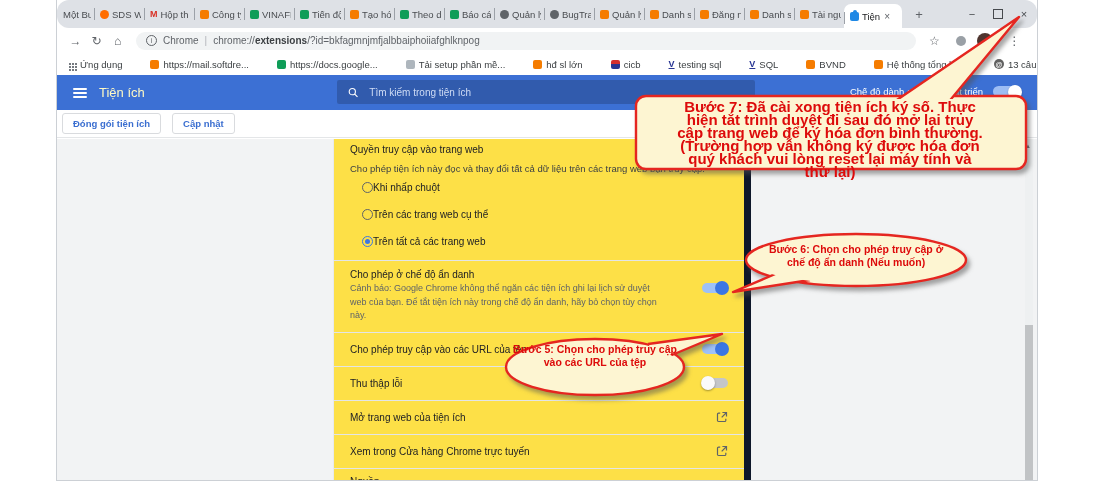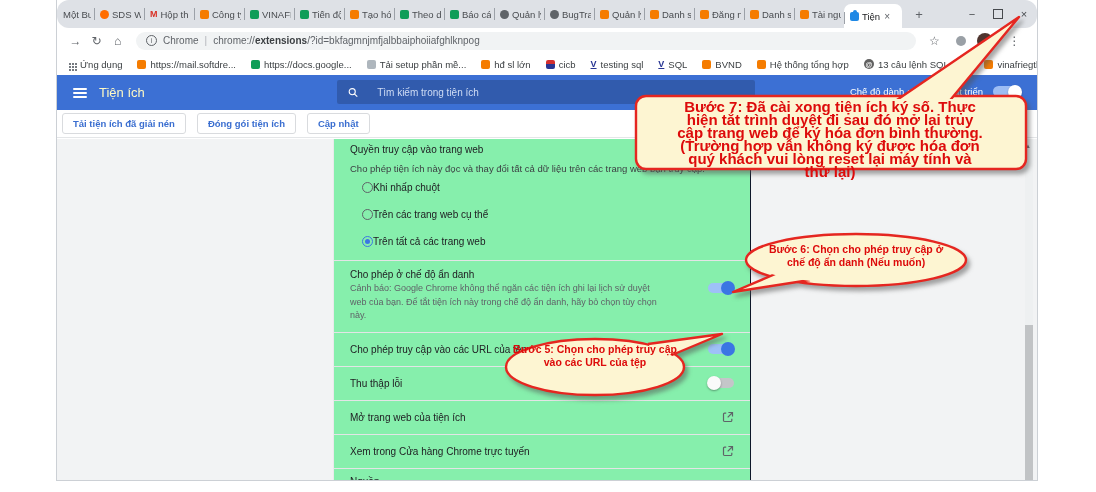--- a/index.html
+++ b/index.html
@@ -45,43 +45,43 @@
   .info-ic{width:9px;height:9px;border:1px solid #5f6368;border-radius:50%;flex:none;font-size:7px;color:#5f6368;display:flex;align-items:center;justify-content:center;line-height:9px;}
   .url-product{font-size:10px;color:#5f6368;}
   .url-sep{font-size:10px;color:#b0b3b8;}
   .url-text{font-size:10px;color:#5f6368;white-space:nowrap;}
   .url-host{font-weight:bold;color:#3c4043;}
   .tb-right{display:flex;align-items:center;gap:11px;padding-right:4px;}
   .ext-ic{width:10px;height:10px;border-radius:50%;background:#9aa0a6;}
   .avatar{width:16px;height:16px;border-radius:50%;background:#4e342e;}
 
   
-  .bookmarks{position:absolute;left:0;top:53px;width:100%;height:22px;background:#fff;display:flex;align-items:center;gap:15px;padding:0 12px;box-sizing:border-box;overflow:hidden;}
+  .bookmarks{position:absolute;left:0;top:53px;width:100%;height:22px;background:#fff;display:flex;align-items:center;gap:28px;padding:0 12px;box-sizing:border-box;overflow:hidden;}
   .bm{display:flex;align-items:center;gap:4px;white-space:nowrap;}
   .bm-label{font-size:9.5px;color:#3c4043;}
 
   
   .ext-header{position:absolute;left:0;top:75px;width:100%;height:35px;background:#3c70d4;}
   .hamburger{position:absolute;left:16px;top:13px;width:14px;height:10px;display:flex;flex-direction:column;justify-content:space-between;}
   .hamburger span{display:block;height:2px;background:#fff;border-radius:1px;}
   .ext-title{position:absolute;left:42px;top:10px;font-size:13px;color:#fef9c3;}
-  .ext-search{position:absolute;left:280px;top:5px;width:418px;height:24px;background:rgba(0,0,0,0.18);border-radius:2px;display:flex;align-items:center;gap:17px;padding:0 11px;box-sizing:border-box;}
+  .ext-search{position:absolute;left:280px;top:5px;width:418px;height:24px;background:rgba(0,0,0,0.18);border-radius:2px;display:flex;align-items:center;gap:9px;padding:0 11px;box-sizing:border-box;}
   .ext-search input{background:transparent;border:none;outline:none;color:#fff;font-size:10px;width:100%;font-family:inherit;}
   .ext-search input::placeholder{color:#cfdcf5;}
   .devmode{position:absolute;right:54px;top:11px;font-size:9.5px;color:#fff;white-space:nowrap;}
   .dev-toggle{position:absolute;right:16px;top:11px;width:28px;height:11px;border-radius:6px;background:#9dbdf4;}
   .dev-toggle .knob{position:absolute;right:-1px;top:-1.5px;width:14px;height:14px;border-radius:50%;background:#fff;box-shadow:0 1px 2px rgba(0,0,0,.3);}
 
   
   .btn-row{position:absolute;left:0;top:110px;width:100%;height:28px;background:#fff;border-bottom:1px solid #e4e6e8;display:flex;align-items:center;gap:11px;padding-left:5px;box-sizing:border-box;}
   .obtn{border:1px solid #d9dbde;border-radius:3px;background:#fff;color:#3a6ed0;font-size:9.5px;font-weight:bold;padding:4px 10px;font-family:inherit;}
 
   
   .content{position:absolute;left:0;top:139px;width:100%;height:341px;background:#f2f3f4;}
-  .card{position:absolute;left:276px;top:0;width:418px;height:341px;background:#86efac;border-left:1px solid #e9eaec;border-right:1px solid #0f172a;box-sizing:border-box;padding:0 16px;overflow:hidden;}
+  .card{position:absolute;left:276px;top:0;width:418px;height:341px;background:#fde047;border-left:1px solid #e9eaec;border-right:7px solid #0f172a;box-sizing:border-box;padding:0 16px;overflow:hidden;}
   .sec-title{padding-top:5px;font-size:10px;color:#202124;}
   .sec-desc{padding-top:8px;font-size:9.5px;color:#3c4043;}
   .radio-row{height:27px;display:flex;align-items:center;padding-left:12px;font-size:10px;color:#202124;}
   .radio{width:11px;height:11px;border-radius:50%;border:1.5px solid #5f6368;box-sizing:border-box;flex:none;}
   .radio.sel{border-color:#3b76e3;position:relative;}
   .radio.sel::after{content:"";position:absolute;left:1.5px;top:1.5px;width:5px;height:5px;border-radius:50%;background:#3b76e3;}
   .hr{border-top:1px solid #e3e5e6;margin:0 -16px;}
   .pad6{height:5px;}
   .row2{position:relative;padding:8px 70px 9px 0;}
   .row2-title{font-size:10px;color:#202124;}
@@ -277,21 +277,20 @@
           </svg>
         <input type="text" placeholder="Tìm kiếm trong tiện ích" style="">
       </div>
       <div class="devmode">Chế độ dành cho nhà phát triển</div>
       <div class="dev-toggle">
           <span class="knob"></span>
         </div>
     </div>
 
     <div class="btn-row">
-      <button class="obtn">Tải tiện ích đã giải nén</button>
       <button class="obtn">Đóng gói tiện ích</button>
       <button class="obtn">Cập nhật</button>
     </div>
 
     <div class="content">
       <div class="card">
         <div class="sec-title">Quyền truy cập vào trang web</div>
         <div class="sec-desc">Cho phép tiện ích này đọc và thay đổi tất cả dữ liệu trên các trang web bạn truy cập:</div>
         <div class="radio-row">
             <span class="radio"></span>

